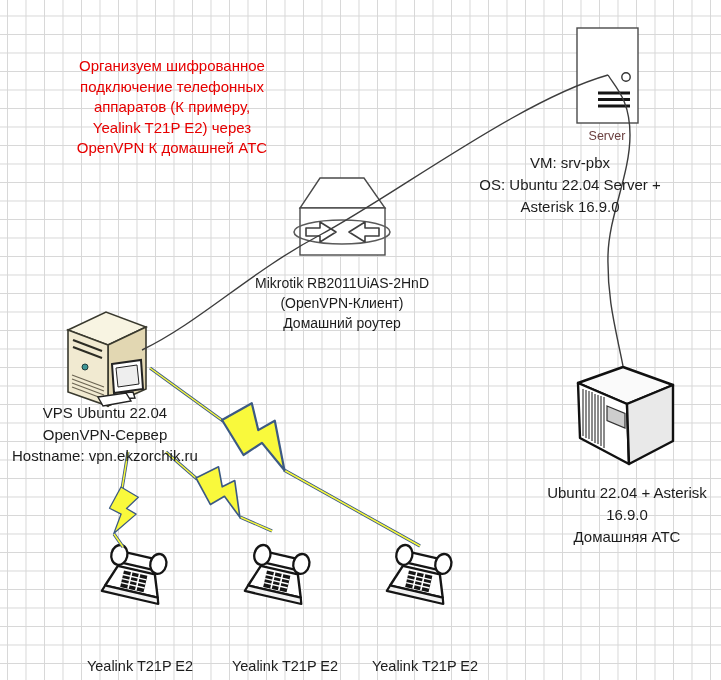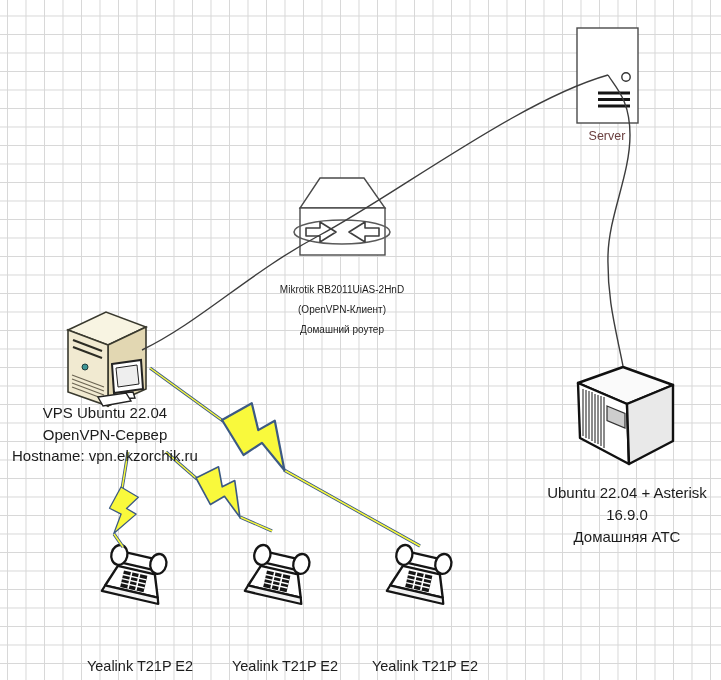--- a/index.html
+++ b/index.html
@@ -22,21 +22,21 @@
   .lbl{
     position:absolute; text-align:center; white-space:pre-line;
     font-size:15px; line-height:21.5px; color:var(--text);
   }
   .note{
     left:58px; top:56px; width:228px;
     color:var(--note); font-size:15px; line-height:20.5px; font-weight:500;
   }
   .proxmox-name{left:557px; top:129px; width:100px; font-size:12.5px; color:var(--proxmox_label); line-height:15px;}
   .proxmox-info{left:450px; top:152px; width:240px; line-height:22px;}
-  .router-info{left:227px; top:280px; width:230px; font-size:10px; line-height:20px;}
+  .router-info{left:227px; top:273px; width:230px; font-size:14px; line-height:20px;}
   .vps-info{left:-2px; top:402px; width:214px; line-height:21.5px;}
   .pbx-info{left:517px; top:482px; width:220px; line-height:22px;}
   .phone-lbl{top:612px; width:160px; font-size:14.5px; line-height:21px;margin-top:44px;}
   .p1{left:60px;} .p2{left:205px;} .p3{left:345px;}
 
   .shape{fill:#ffffff; stroke:#4a4a4a; stroke-width:1.4px;}
   .curve{fill:none; stroke:var(--line); stroke-width:1.4px;}
   .tail-o{stroke:var(--bolt_stroke); stroke-width:3.2px; fill:none;}
   .tail-i{stroke:var(--bolt_fill); stroke-width:1.5px; fill:none;}
   .bolt{fill:var(--bolt_fill); stroke:var(--bolt_stroke); stroke-width:1.3px; stroke-linejoin:round;}
@@ -145,21 +145,29 @@
     </g>
     <g>
       <line class="tail-o" x1="150" y1="368" x2="223" y2="421"></line>
       <line class="tail-i" x1="150" y1="368" x2="223" y2="421"></line>
       <line class="tail-o" x1="284" y1="470" x2="420" y2="546"></line>
       <line class="tail-i" x1="284" y1="470" x2="420" y2="546"></line>
       <use href="#boltShape" class="bolt" transform="translate(222,420) rotate(-56) scale(1.7)"></use>
     </g>
   </svg>
 
+  <div class="lbl note">Организуем шифрованное
+подключение телефонных
+аппаратов (К примеру,
+Yealink T21P E2) через
+OpenVPN К домашней АТС</div>
   <div class="lbl proxmox-name">Server</div>
+  <div class="lbl proxmox-info">VM: srv-pbx
+OS: Ubuntu 22.04 Server +
+Asterisk 16.9.0</div>
   <div class="lbl router-info">Mikrotik RB2011UiAS-2HnD
 (OpenVPN-Клиент)
 Домашний роутер</div>
   <div class="lbl vps-info">VPS Ubuntu 22.04
 OpenVPN-Сервер
 Hostname: vpn.ekzorchik.ru</div>
   <div class="lbl pbx-info">Ubuntu 22.04 + Asterisk
 16.9.0
 Домашняя АТС</div>
   <div class="lbl phone-lbl p1">Yealink T21P E2

